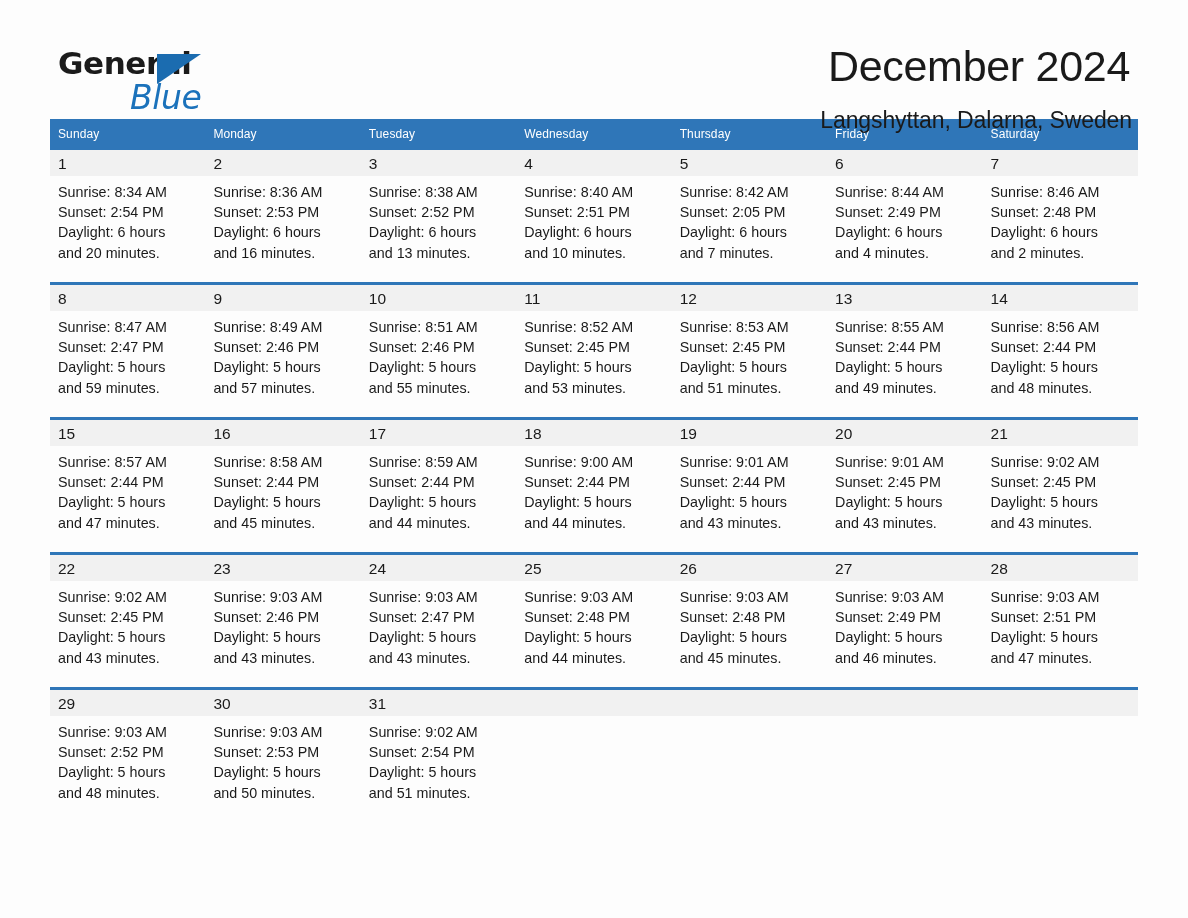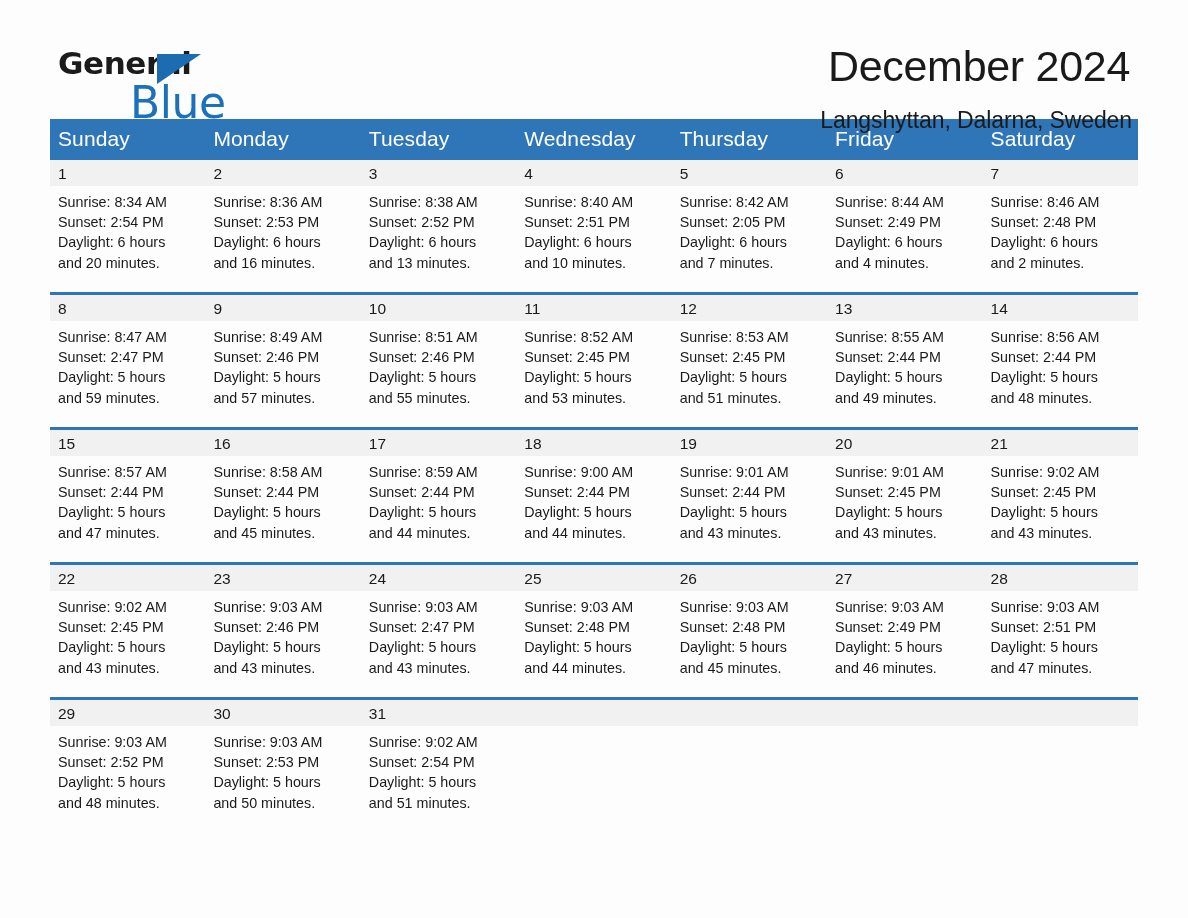--- a/index.html
+++ b/index.html
@@ -53,25 +53,26 @@
     top: 6px;
     width: 0;
     height: 0;
     border-left: 44px solid #1b6cb0;
     border-bottom: 30px solid transparent;
   }
   .logo-blue {
     position: absolute;
     left: 72px;
     top: 33px;
-    font-size: 44px;
+    font-size: 33px;
     color: #1b72bb;
     font-family: "DejaVu Sans", sans-serif;
     line-height: 1;
     letter-spacing: -0.4px;
+    font-style: italic;
   }
 
   .title-block {
     text-align: right;
     padding-right: 6px;
   }
   .month-title {
     font-size: 43px;
     font-weight: normal;
     color: #1a1a1a;
@@ -91,21 +92,21 @@
   .calendar {
     width: 1088px;
     border-collapse: collapse;
     table-layout: fixed;
     margin-top: 11px;
   }
   .calendar th {
     background: #2f76b8;
     color: #ffffff;
     font-weight: normal;
-    font-size: 21px;
+    font-size: 12px;
     text-align: left;
     padding: 8px 0 9px 8px;
     letter-spacing: 0.1px;
   }
 
   .week-row > td {
     padding: 0;
     vertical-align: top;
     border-top: 3px solid #2f76b8;
   }

